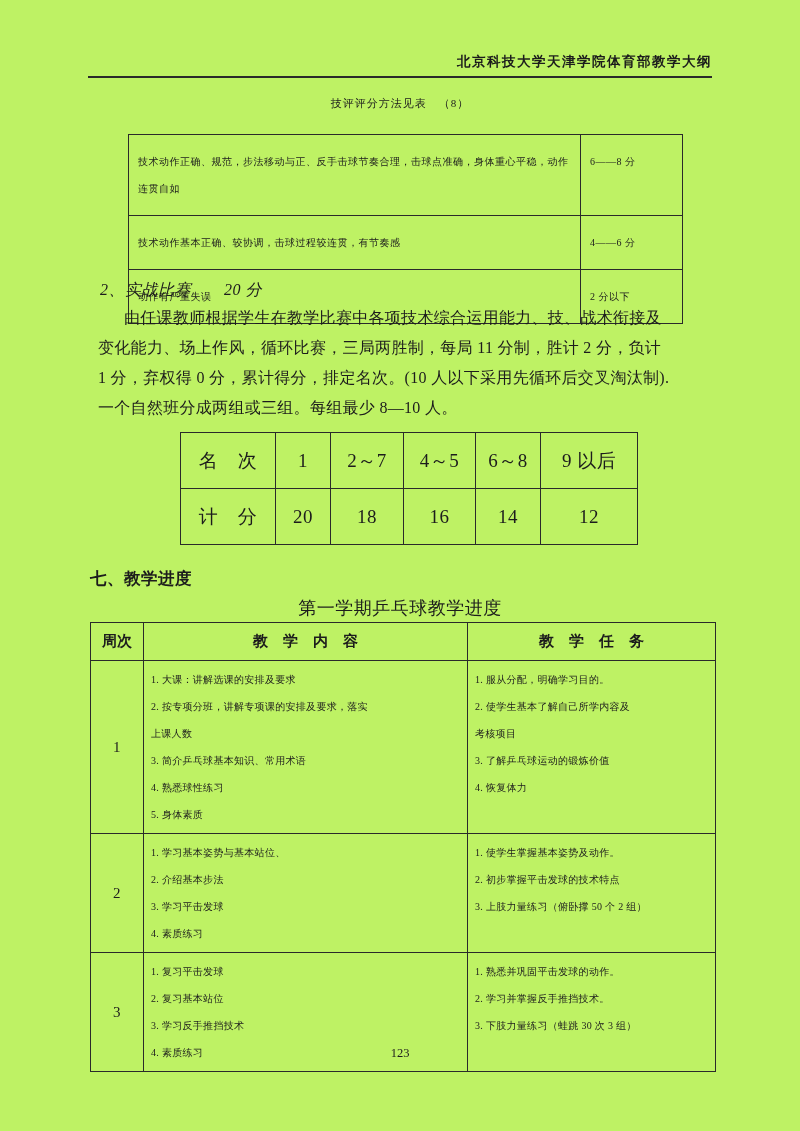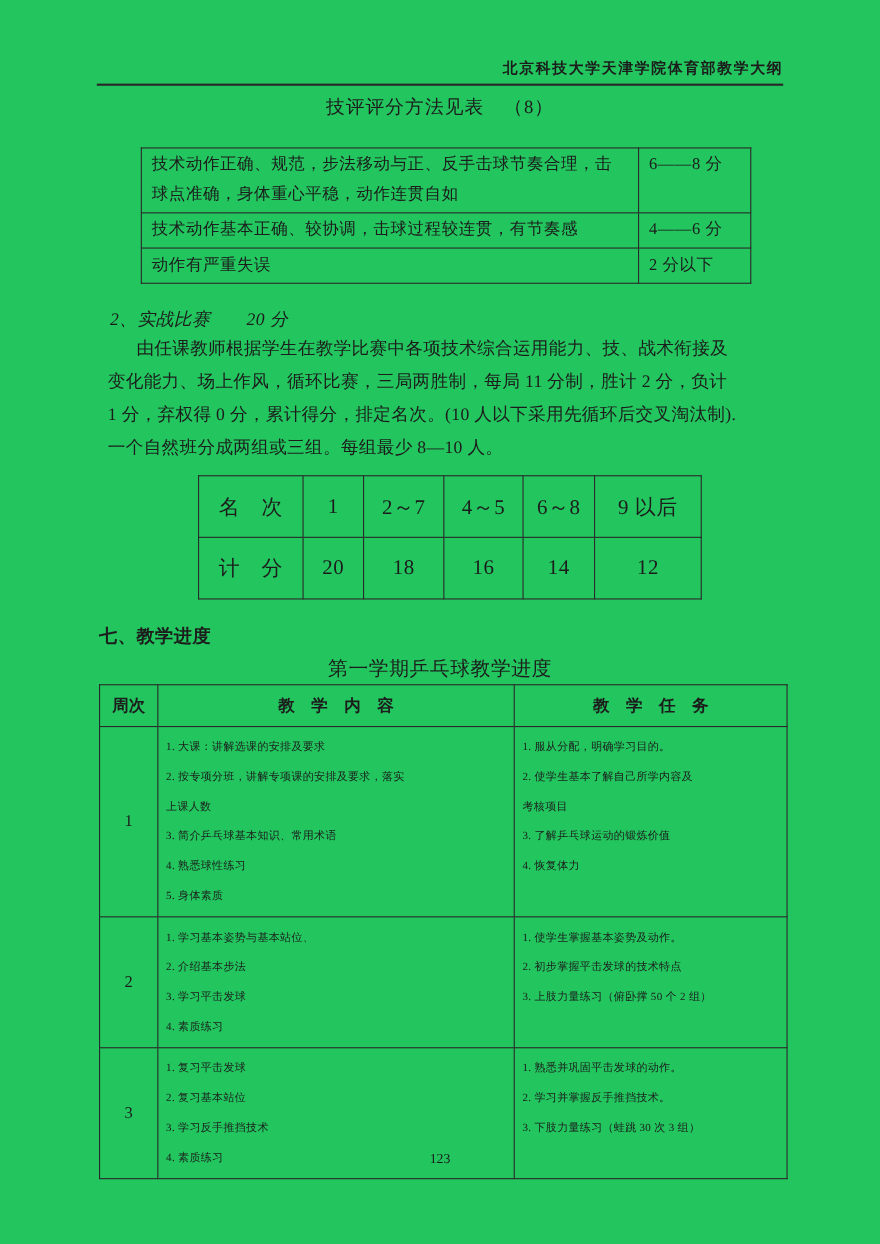--- a/index.html
+++ b/index.html
@@ -1,42 +1,42 @@
 <!DOCTYPE html>
 <html><head>
 <meta charset="utf-8">
 <style>
   html,body { margin:0; padding:0; background:#d8d8d8; }
   .page {
     position: relative;
     width: 800px; height: 1131px;
     margin: 0 auto;
-    background: #22c55e;
+    background: #bef264;
     font-family: "Liberation Serif", serif;
     color: #1c1c1c;
     overflow: hidden;
   }
   .header-title {
     position: absolute; top: 53px; right: 88px;
     font-size: 13.5px; font-weight: bold; letter-spacing: 1.5px;
   }
   .header-rule {
     position: absolute; top: 76px; left: 88px; right: 88px;
     border-top: 2px solid #2a2a2a; height: 0;
   }
   .subtitle {
-    position: absolute; top: 86px; left: 0; width: 100%;
-    text-align: center; font-size: 17px; letter-spacing: 1px;
+    position: absolute; top: 96px; left: 0; width: 100%;
+    text-align: center; font-size: 11px; letter-spacing: 1px;
   }
   table { border-collapse: collapse; table-layout: fixed; }
   td, th { border: 1.5px solid #2a2a2a; }
 
   
   .t1 { position: absolute; top: 134px; left: 128px; width: 554px; }
-  .t1 td { font-size: 15px; line-height: 27px; padding: 2px 9px; letter-spacing: 0.5px; }
+  .t1 td { font-size: 10px; line-height: 27px; padding: 13px 9px; letter-spacing: 0.5px; }
   .t1 td.score { vertical-align: top; }
 
   
   .combat-heading { position: absolute; top: 280px; left: 100px; font-size: 16px; letter-spacing: 0.5px; font-style: italic; }
   .combat-para { position: absolute; top: 303px; left: 98px; width: 600px; font-size: 16px; }
   .combat-para .line { line-height: 30px; white-space: nowrap; letter-spacing: 0.3px; }
   .combat-para .line.first { padding-left: 26px; }
 
   
   .scoring-title { position: absolute; top: 407px; left: 0; width: 100%; text-align: center;

